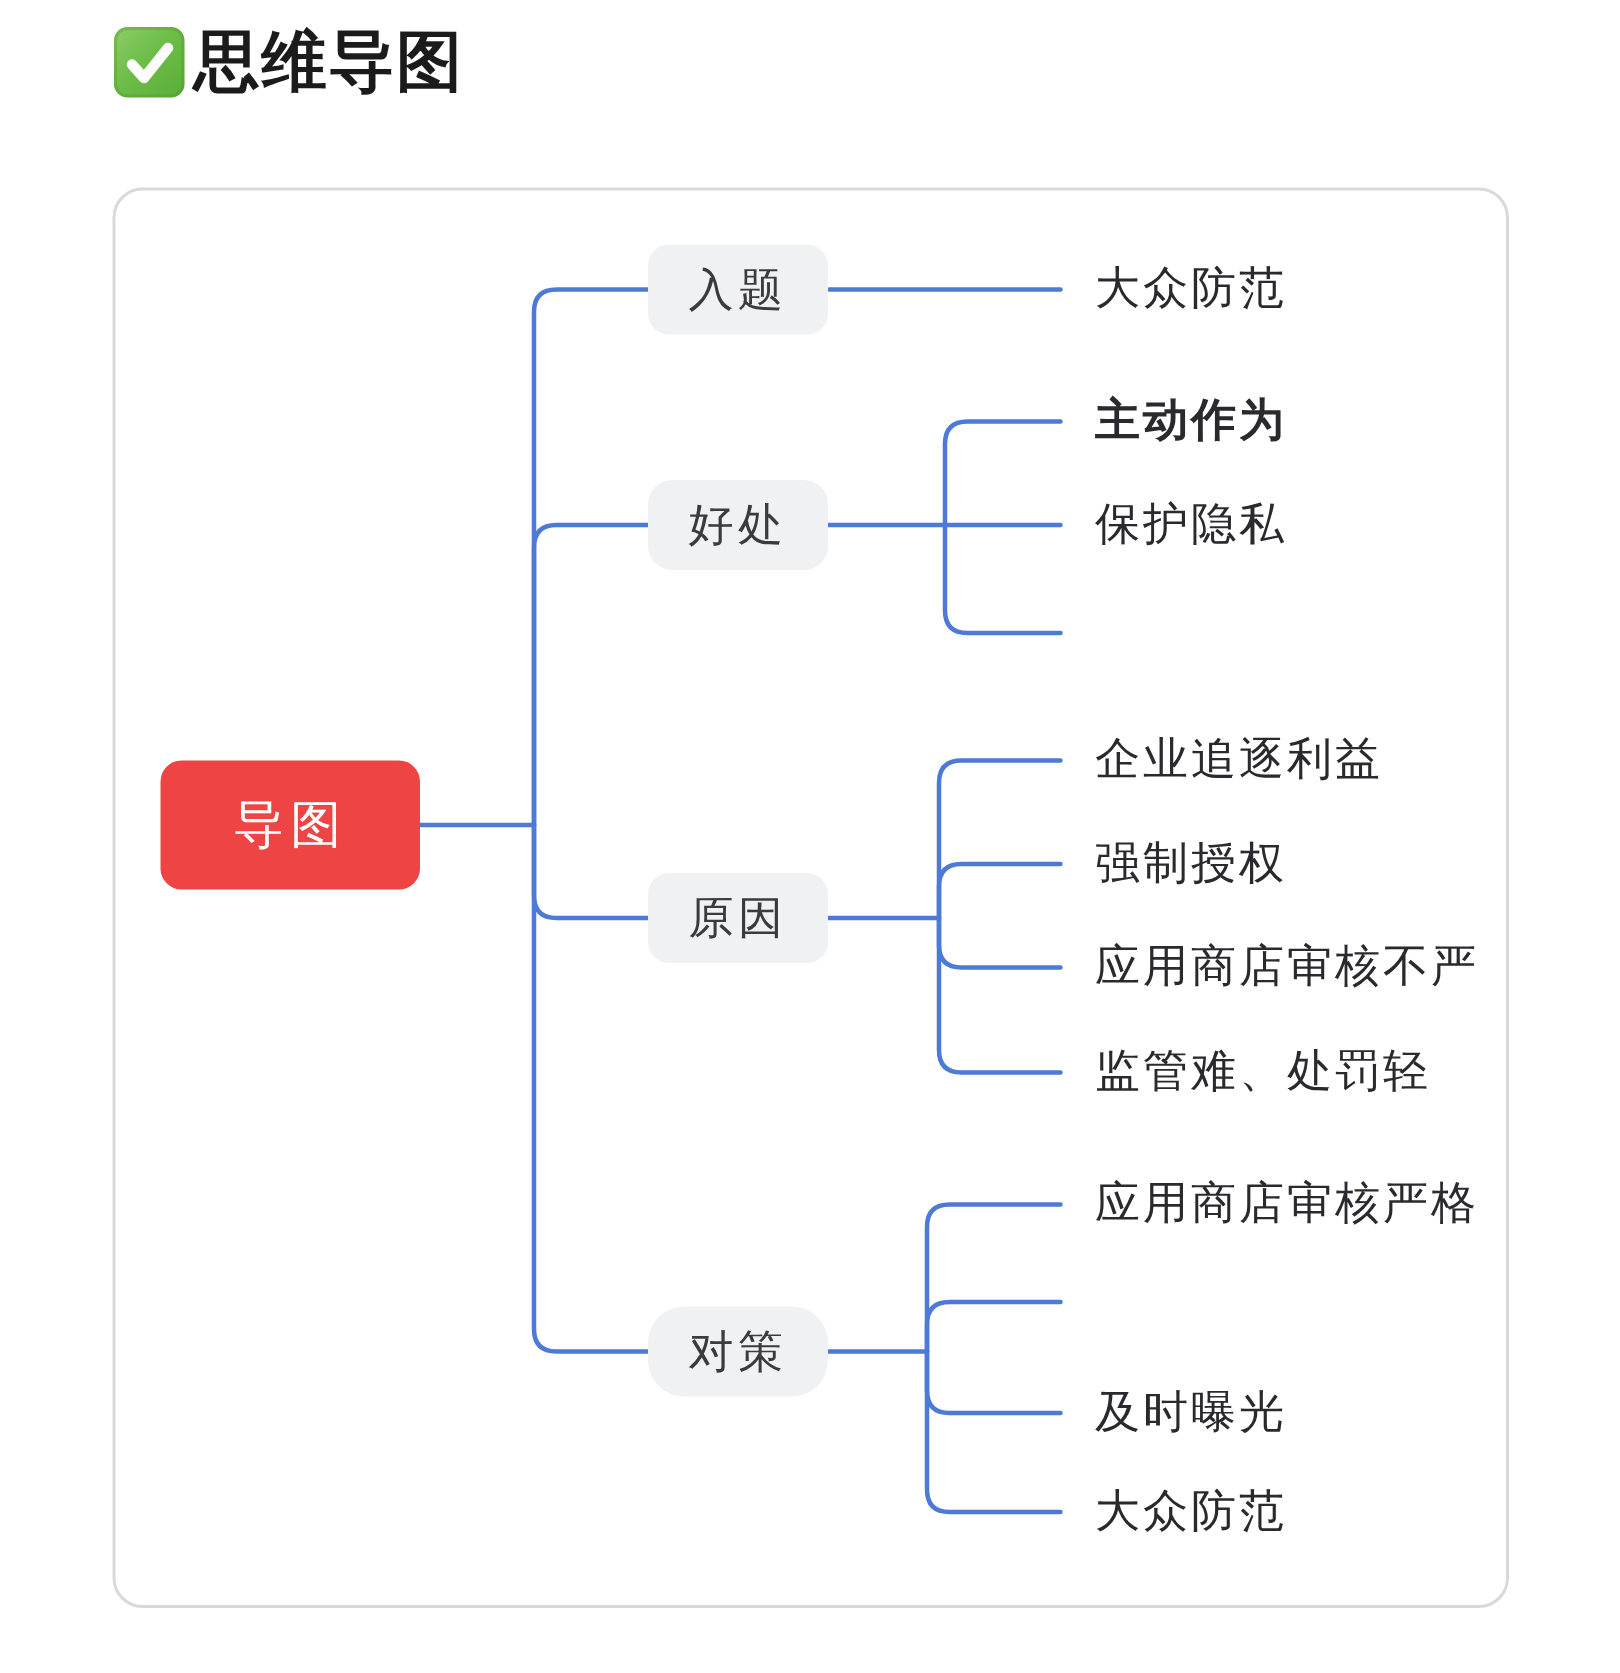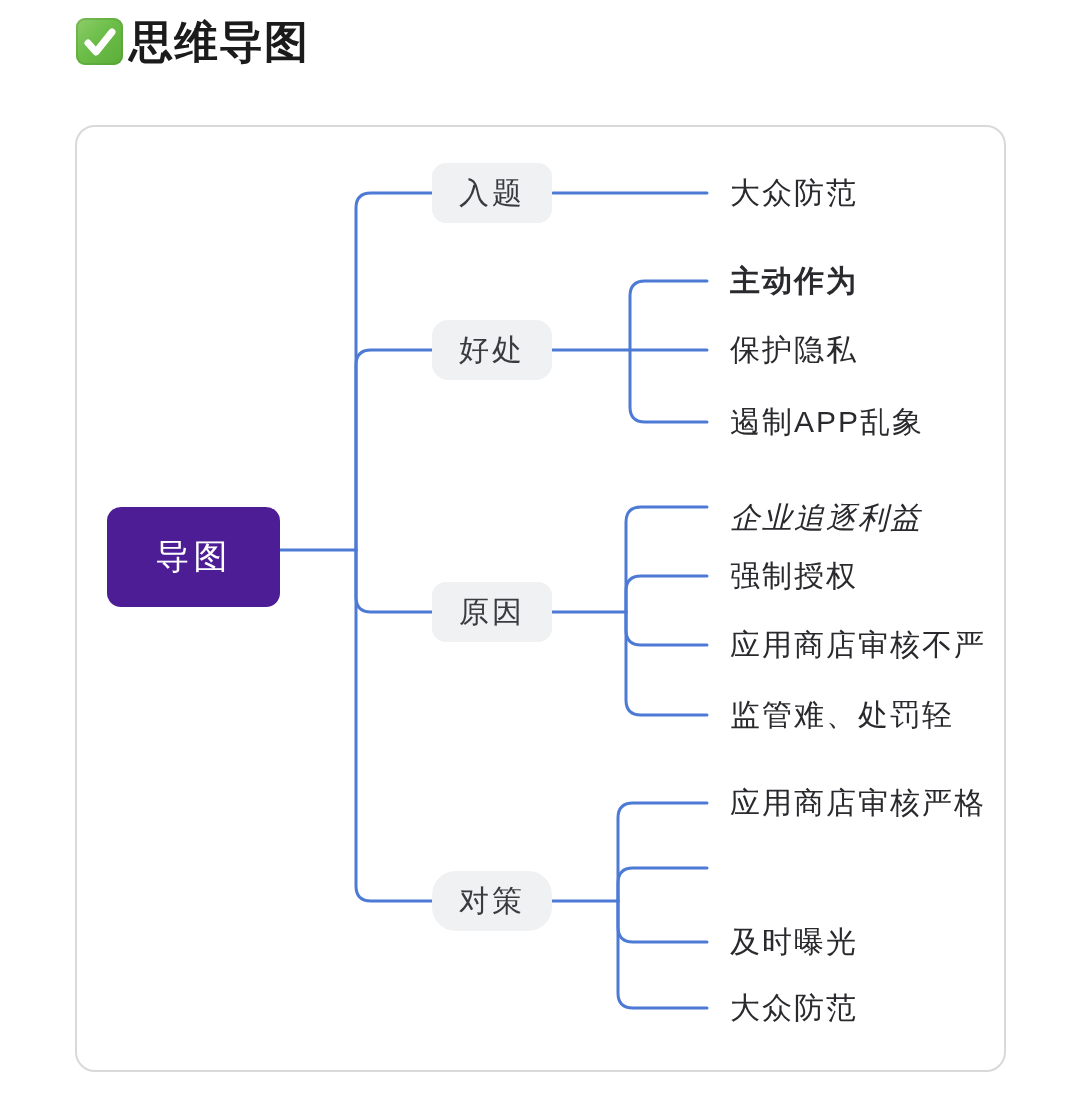--- a/index.html
+++ b/index.html
@@ -19,21 +19,21 @@
   .card{position:absolute;left:75px;top:125px;width:931px;height:947px;
     background:#ffffff;border:2px solid #d9d9d9;border-radius:20px;box-sizing:border-box;}
 
   
   svg.edges{position:absolute;left:0;top:0;width:1080px;height:1115px;pointer-events:none;}
   svg.edges path{fill:none;stroke:#4d7ad5;stroke-width:3;stroke-linecap:round;}
 
   
   .node{position:absolute;display:flex;align-items:center;justify-content:center;
     box-sizing:border-box;white-space:nowrap;}
-  .root-node{left:107px;top:507px;width:173px;height:100px;background:#4c1d95;
+  .root-node{left:107px;top:507px;width:173px;height:86px;background:#ef4444;
     border-radius:14px;color:#ffffff;font-size:34px;letter-spacing:4px;}
   .branch-node{left:432px;width:120px;height:60px;background:#f0f1f3;
     border-radius:14px;color:#3b3b3f;font-size:30px;letter-spacing:3px;}
   .leaf{position:absolute;left:730px;height:44px;line-height:44px;
     color:#2a2a2e;font-size:30px;letter-spacing:2px;white-space:nowrap;}
 </style>
 </head>
 <body>
 
 <div class="stage">
@@ -82,23 +82,22 @@
 
   <div class="node branch-node" style="top:163px;">入题</div>
   <div class="node branch-node" style="top:320px;border-radius:16px;">好处</div>
   <div class="node branch-node" style="top:582px;">原因</div>
   <div class="node branch-node" style="top:871px;border-radius:24px;">对策</div>
 
   <div class="leaf" style="top:171px;">大众防范</div>
 
   <div class="leaf" style="top:259px;font-weight:bold;">主动作为</div>
   <div class="leaf" style="top:328px;">保护隐私</div>
-  <div class="leaf" style="top:400px;">遏制APP乱象</div>
 
-  <div class="leaf" style="top:496px;font-style:italic;">企业追逐利益</div>
+  <div class="leaf" style="top:485px;">企业追逐利益</div>
   <div class="leaf" style="top:554px;font-family:Liberation Serif, serif;">强制授权</div>
   <div class="leaf" style="top:623px;">应用商店审核不严</div>
   <div class="leaf" style="top:693px;">监管难、处罚轻</div>
 
   <div class="leaf" style="top:781px;">应用商店审核严格</div>
   <div class="leaf" style="top:920px;">及时曝光</div>
   <div class="leaf" style="top:986px;">大众防范</div>
 
 </div>
 

